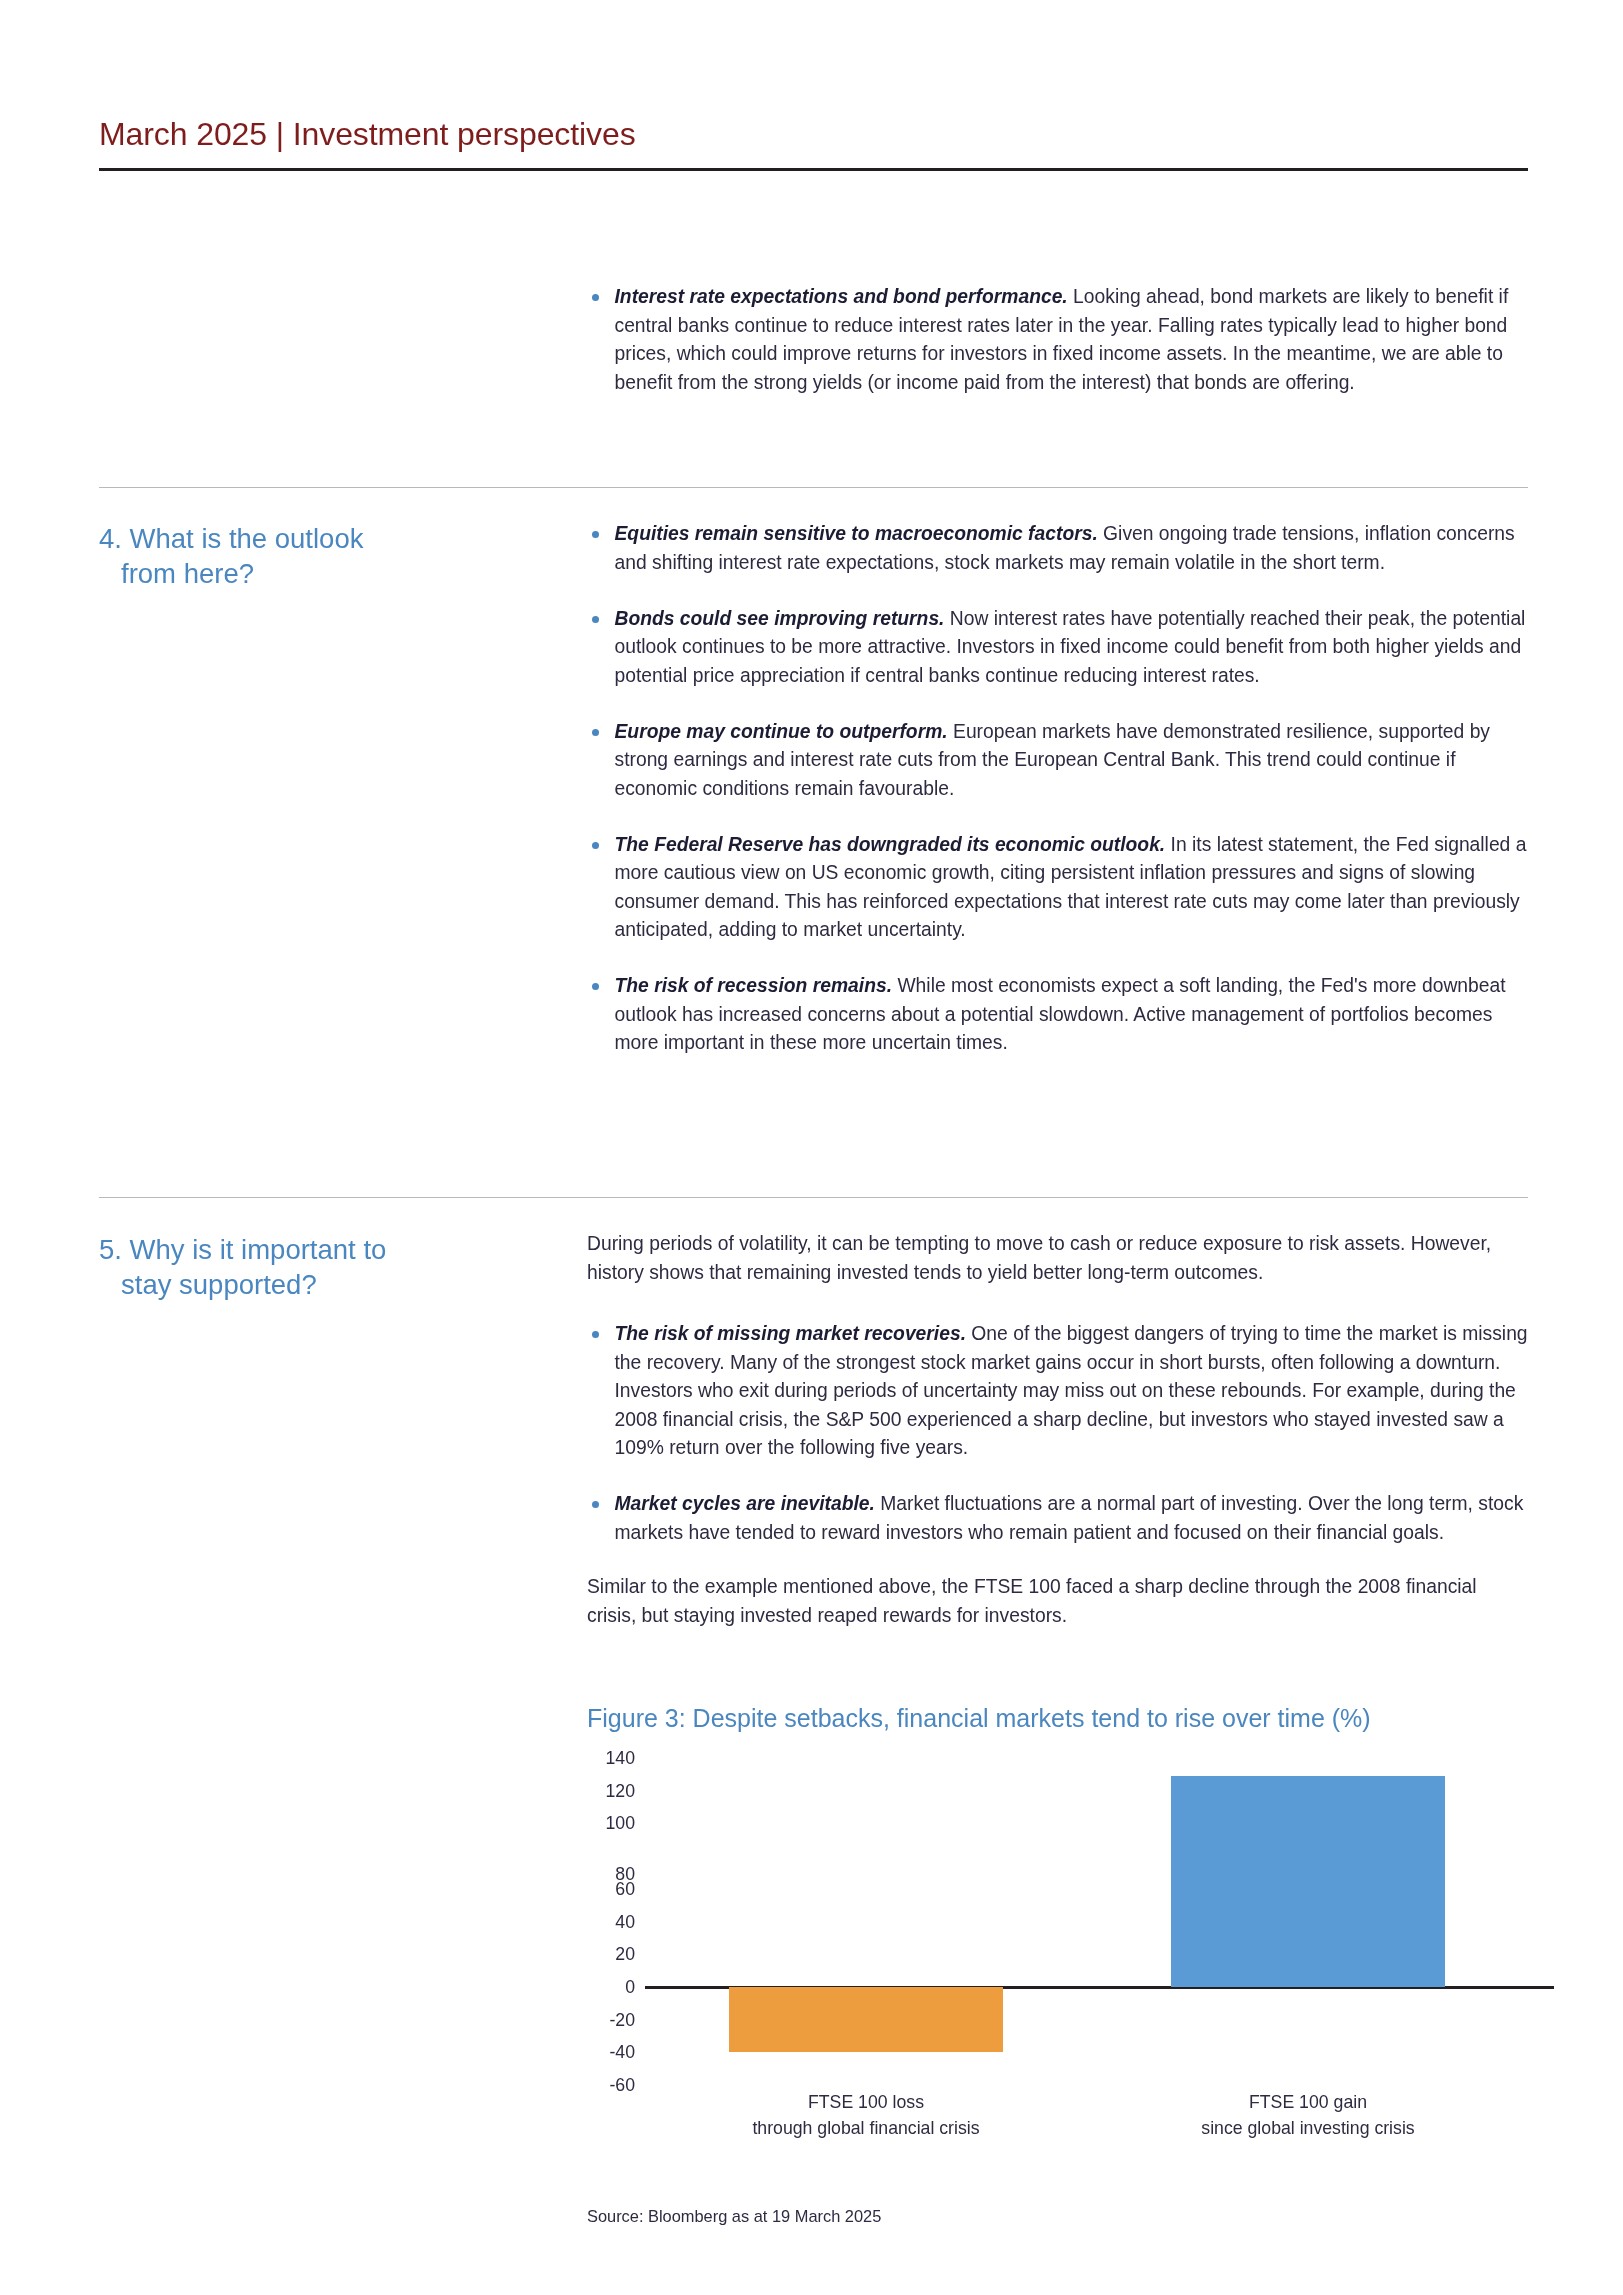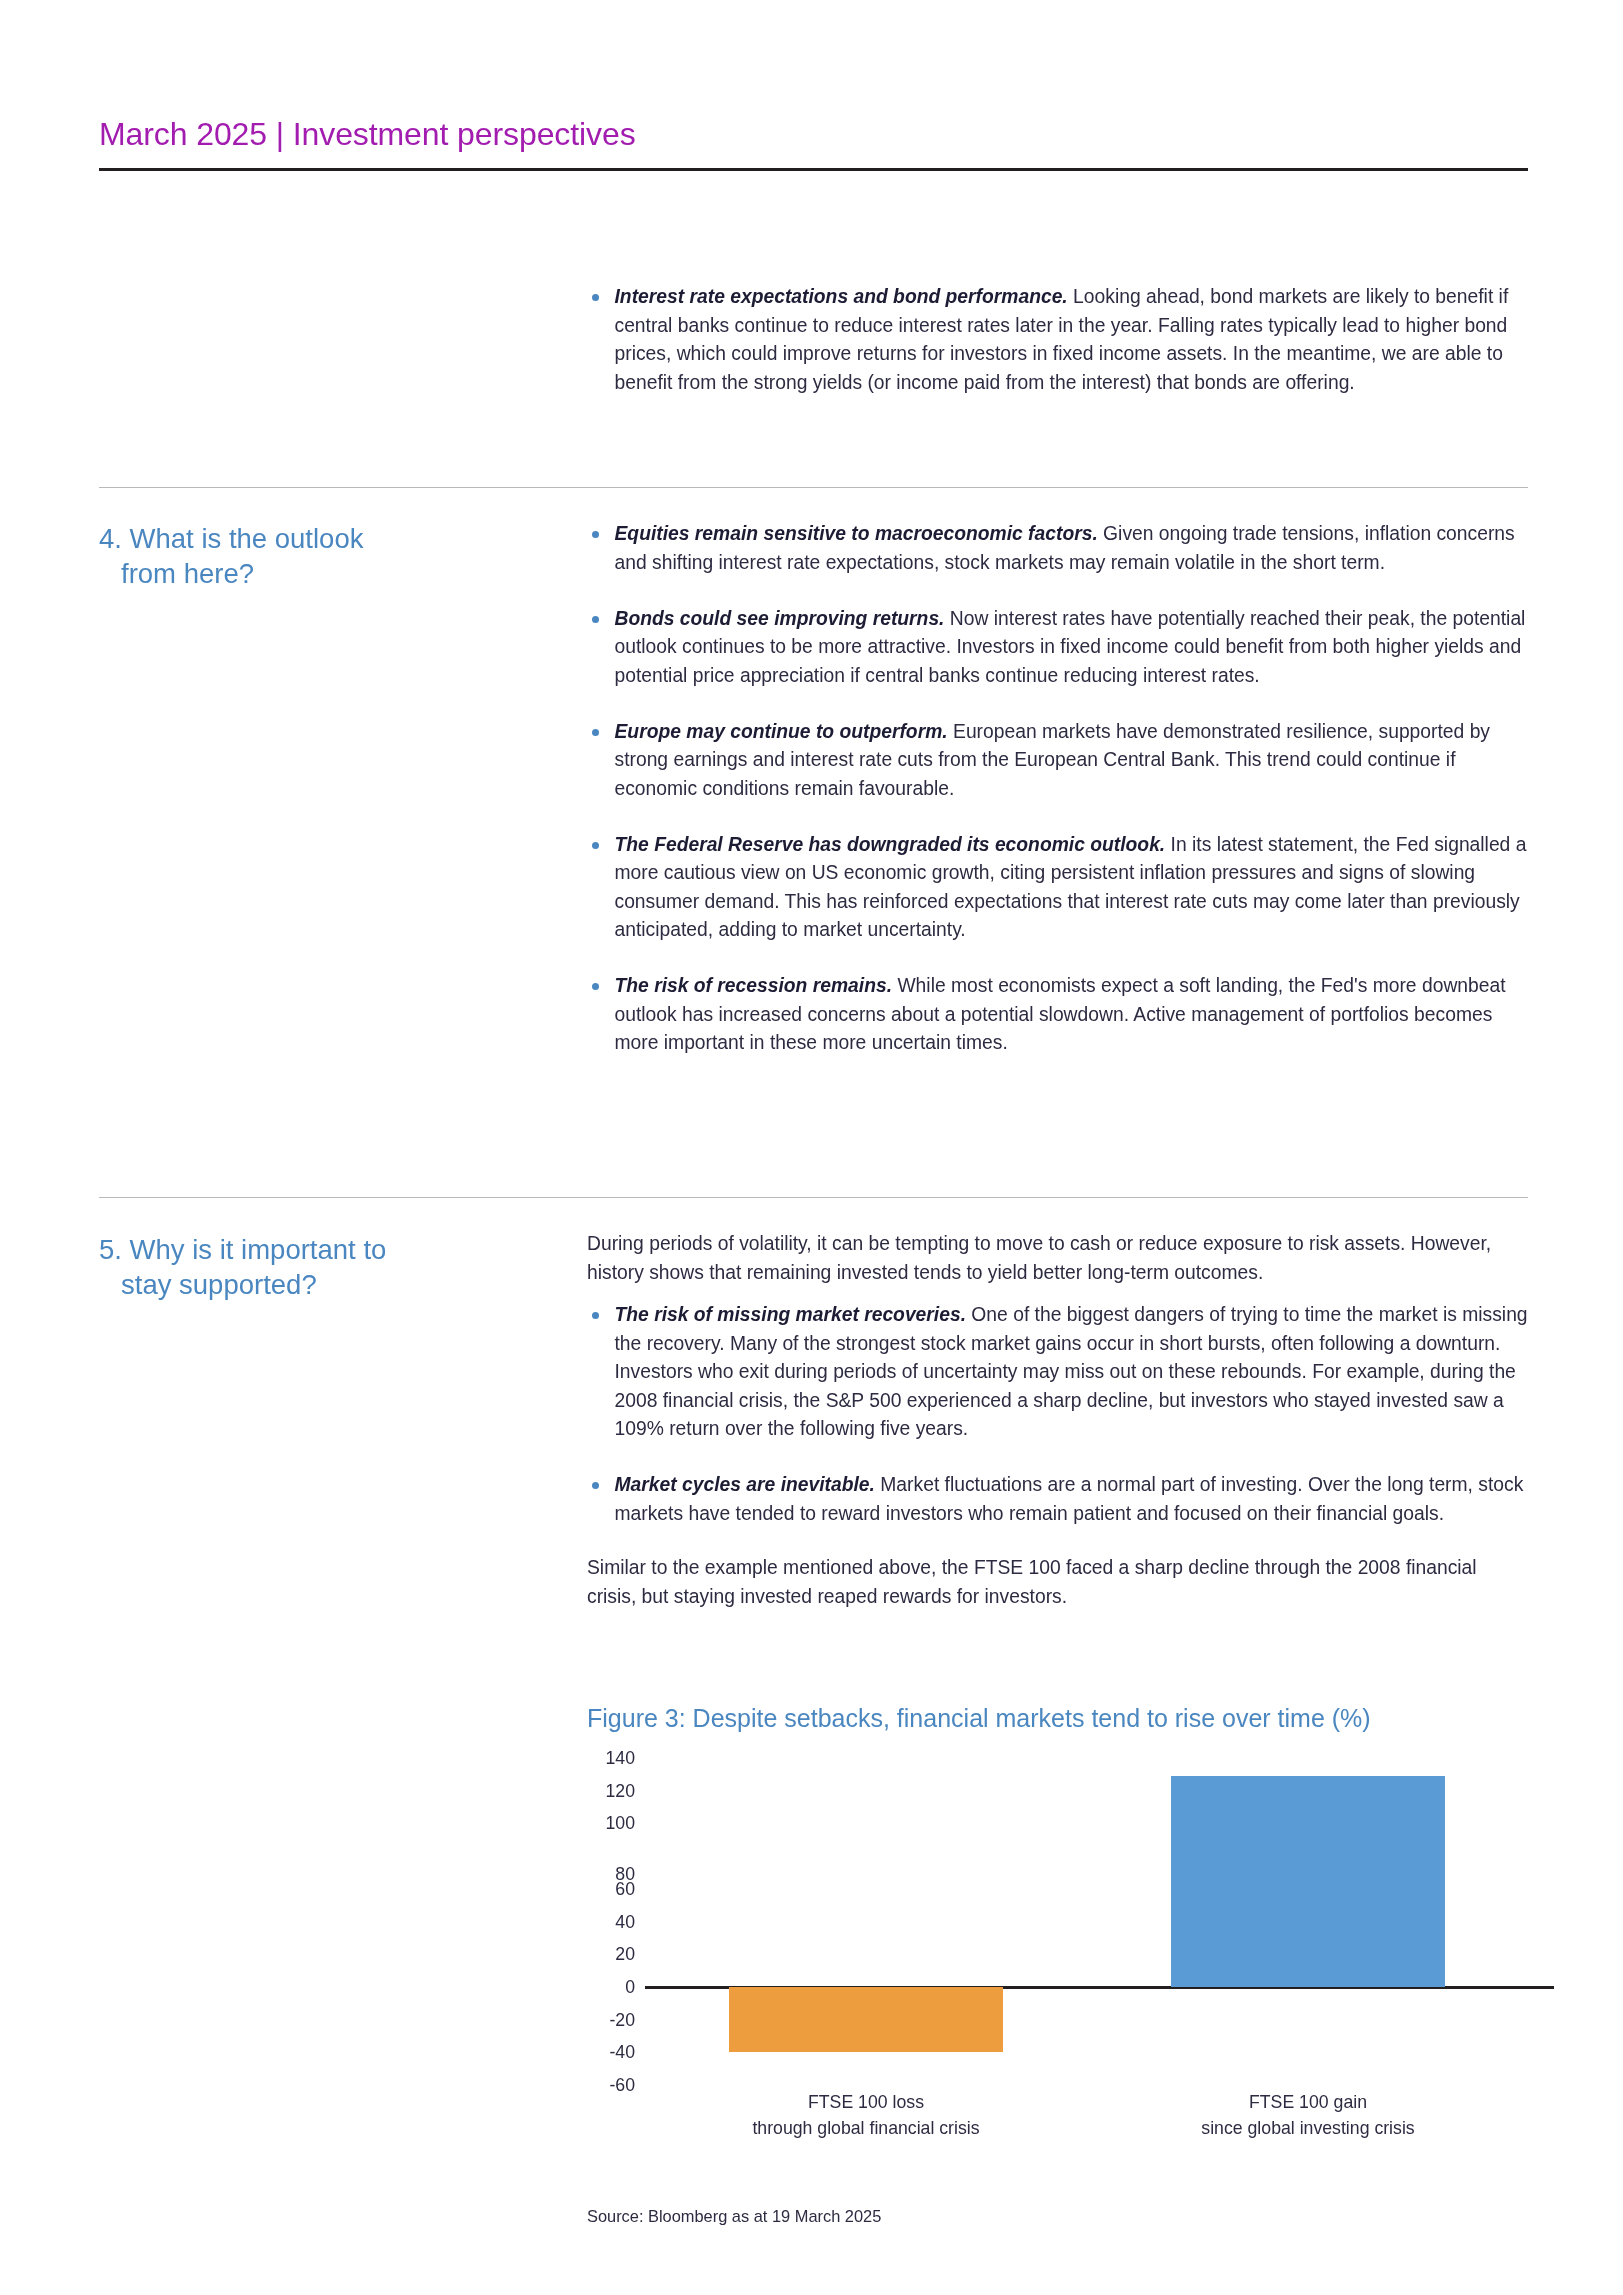--- a/index.html
+++ b/index.html
@@ -18,21 +18,21 @@
 
   
   .header {
     position: absolute;
     left: 99px;
     top: 116px;
     width: 1429px;
   }
   .header-title {
     font-size: 32px;
-    color: #a21caf;
+    color: #7f1d1d;
     letter-spacing: -0.1px;
     white-space: nowrap;
     font-weight: 400;
   }
   .header-rule {
     position: absolute;
     left: 99px;
     top: 168px;
     width: 1429px;
     height: 3.3px;
@@ -212,21 +212,21 @@
       </ul>
   </div>
 
   <div class="section-rule" id="rule-s5"></div>
   <div class="sec-head" id="head-s5">
     <span>5. Why is it important to</span>
     <span class="l2">stay supported?</span>
   </div>
   <div class="content" id="block-s5">
     <p class="para">During periods of volatility, it can be tempting to move to cash or reduce exposure to risk assets. However, history shows that remaining invested tends to yield better long-term outcomes.</p>
-    <ul class="blist" id="list-s5" style="margin-top:14px;">
+    <ul class="blist" id="list-s5" style="margin-top:33px;">
         <li><span class="dot"></span><span class="lead">The risk of missing market recoveries.</span><span> One of the biggest dangers of trying to time the market is missing the recovery. Many of the strongest stock market gains occur in short bursts, often following a downturn. Investors who exit during periods of uncertainty may miss out on these rebounds. For example, during the 2008 financial crisis, the S&amp;P 500 experienced a sharp decline, but investors who stayed invested saw a 109% return over the following five years.</span></li>
         <li><span class="dot"></span><span class="lead">Market cycles are inevitable.</span><span> Market fluctuations are a normal part of investing. Over the long term, stock markets have tended to reward investors who remain patient and focused on their financial goals.</span></li>
       </ul>
     <p class="para spacer-para">Similar to the example mentioned above, the FTSE 100 faced a sharp decline through the 2008 financial crisis, but staying invested reaped rewards for investors.</p>
   </div>
 
   <div class="figure">
     <div class="fig-title">Figure 3: Despite setbacks, financial markets tend to rise over time (%)</div>
     <div class="chart">
       <div class="yaxis" id="yaxis">

